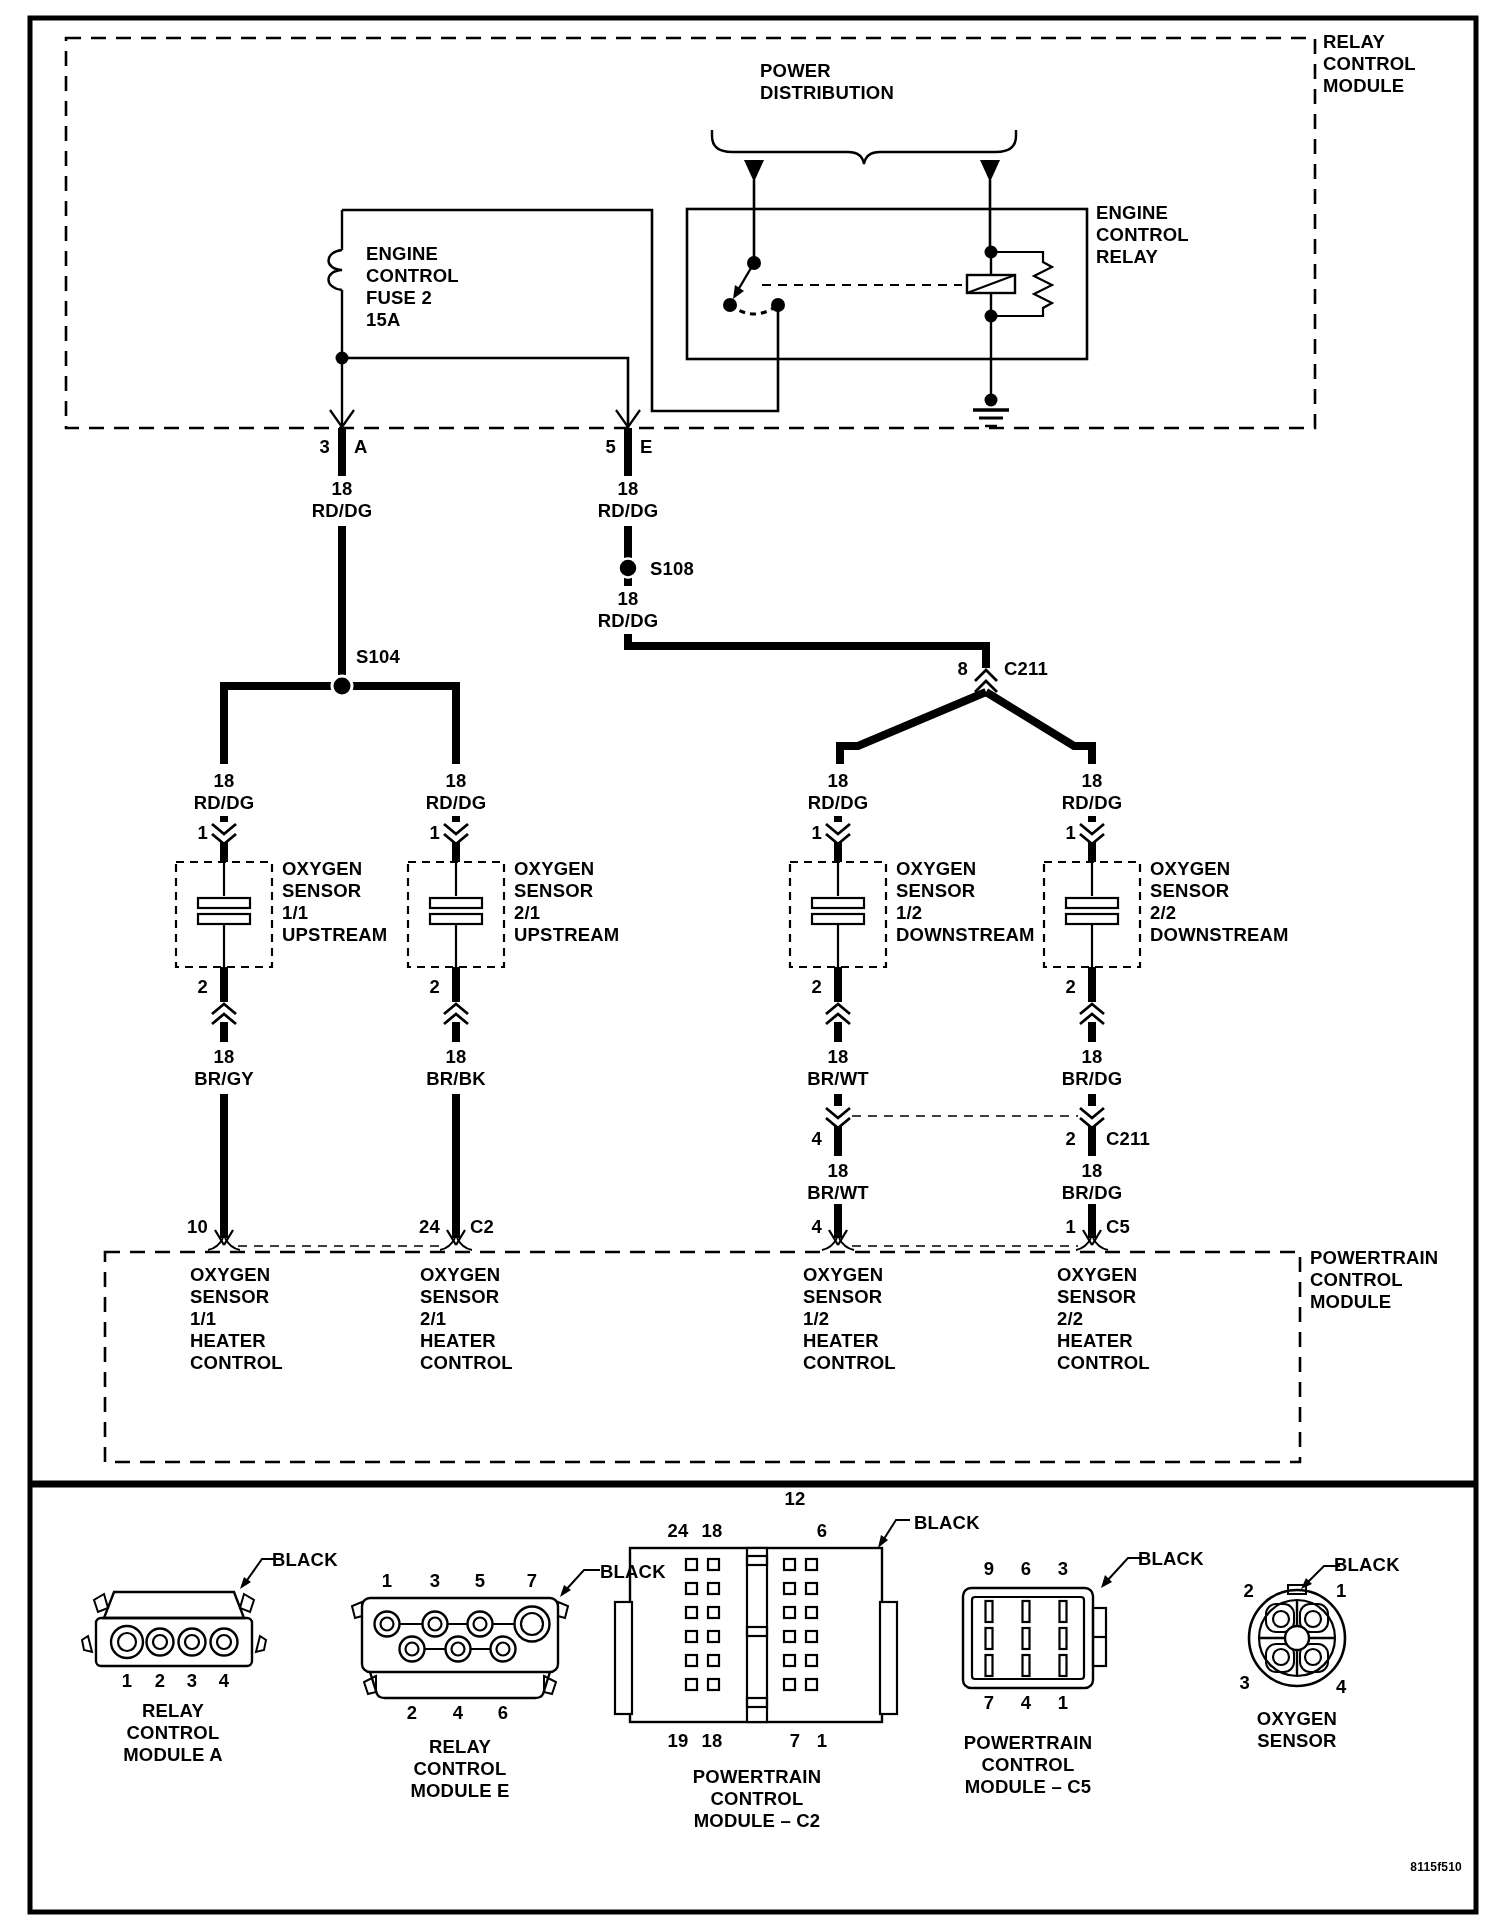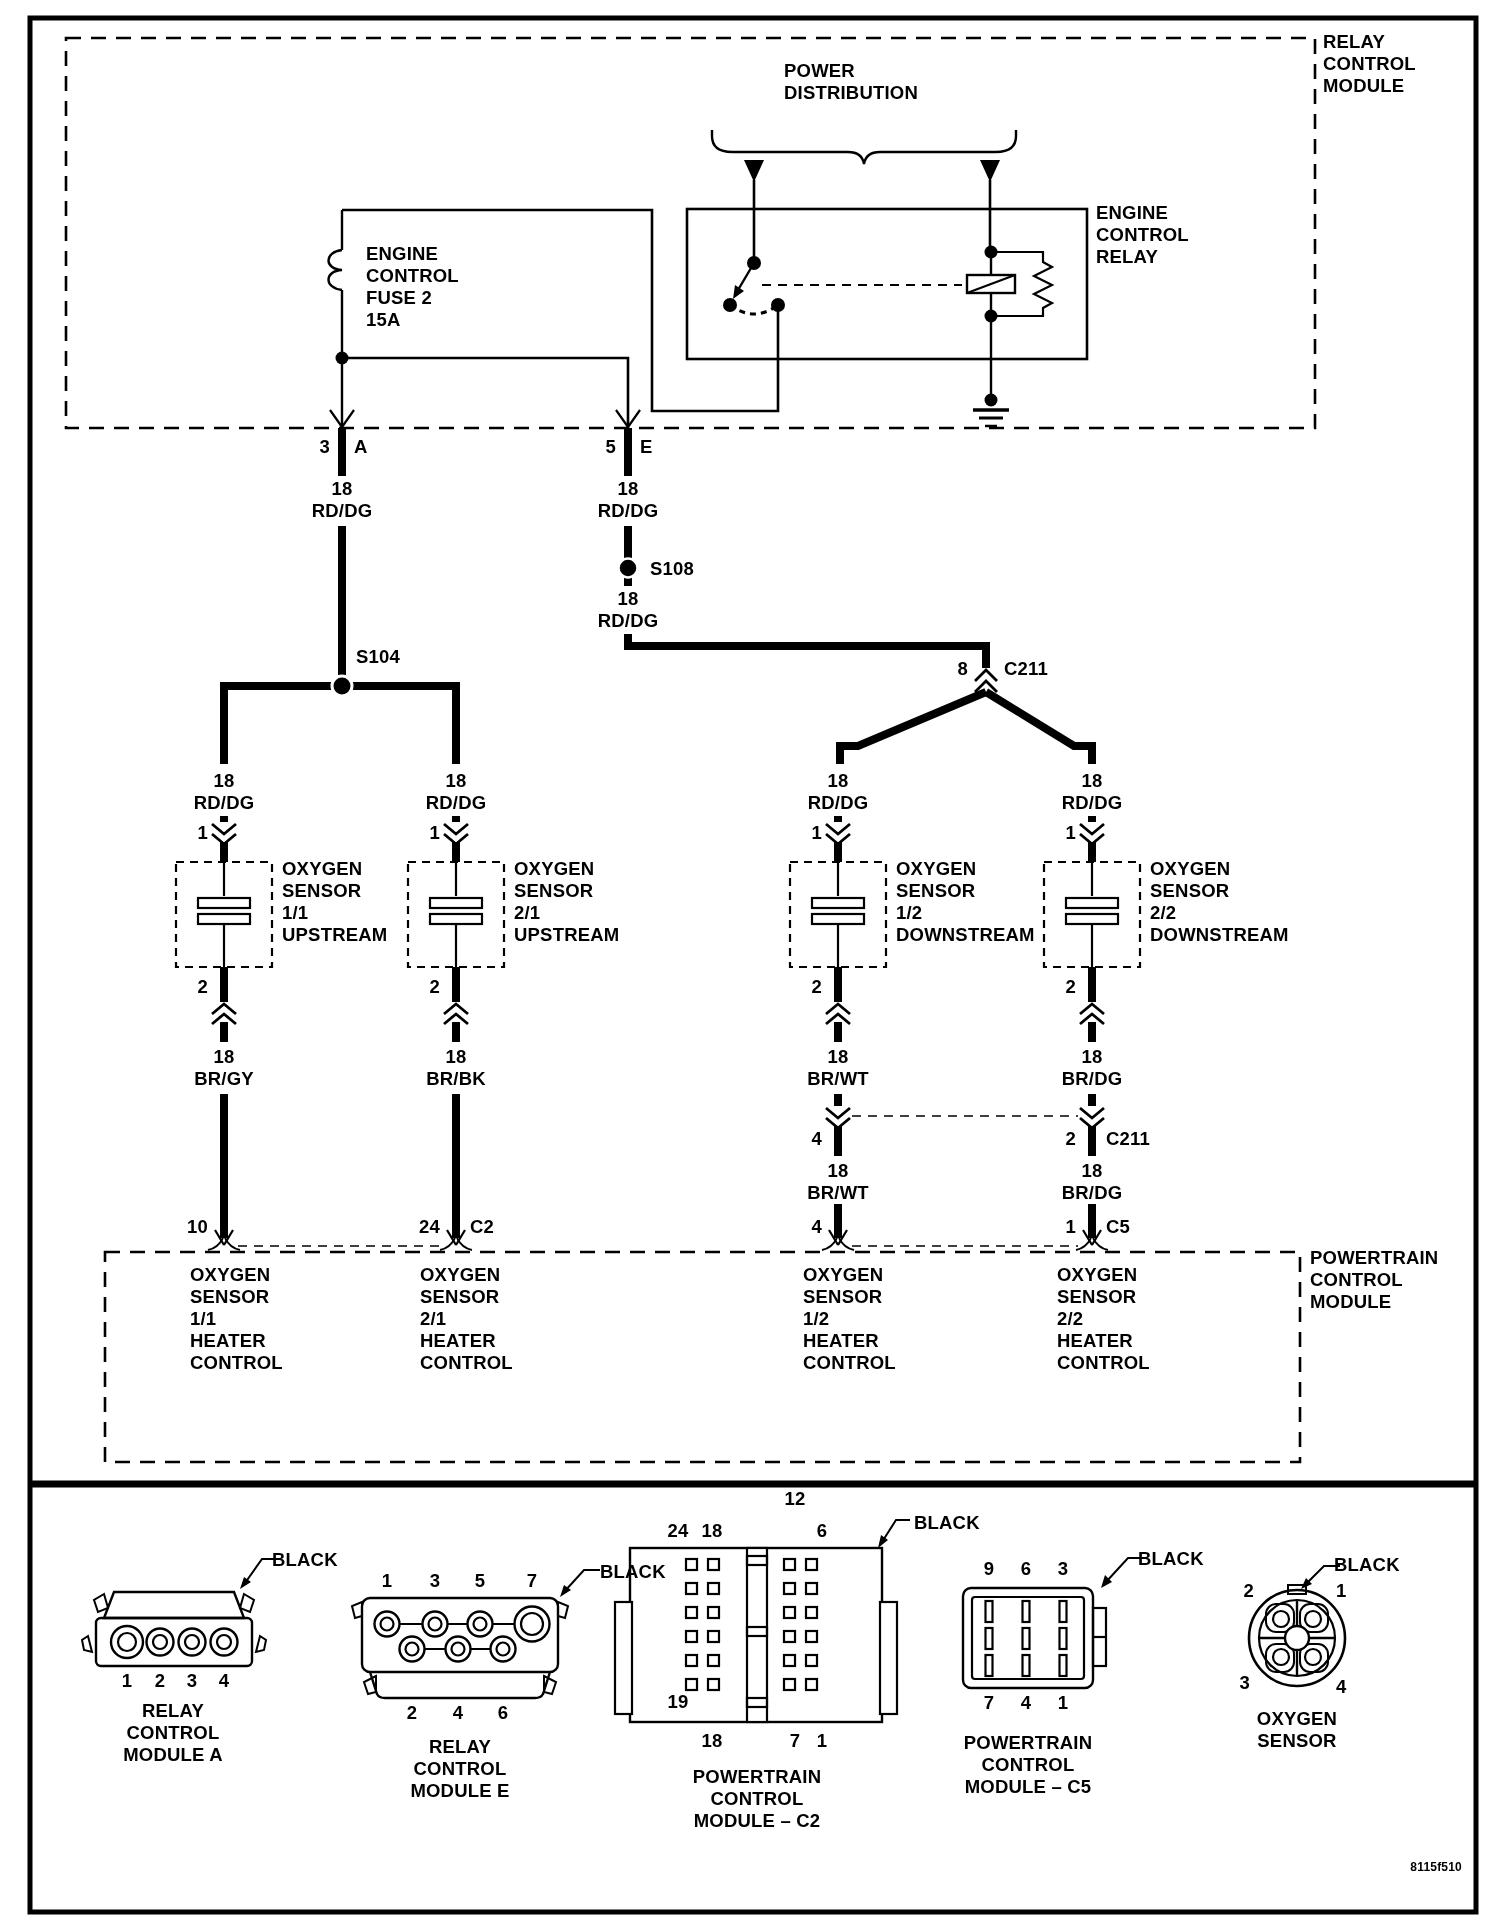--- a/index.html
+++ b/index.html
@@ -299,21 +299,21 @@
     <circle cx="1313" cy="1657" r="8" fill="#fff"></circle>
     <circle cx="1297" cy="1638" r="12" fill="#fff" stroke-width="2.4"></circle>
     <polyline points="1340,1566 1324,1566 1306,1584" stroke-width="2"></polyline>
     <polygon points="1301,1589 1312,1584 1306,1578" fill="#000" stroke="none"></polygon>
   </g>
 </svg>
 
 <span class="lbl" style="left:1323px;top:31px">RELAY
 CONTROL
 MODULE</span>
-<span class="lbl" style="left:784px;top:60px">POWER
+<span class="lbl" style="left:760px;top:60px">POWER
 DISTRIBUTION</span>
 <span class="lbl" style="left:1096px;top:202px">ENGINE
 CONTROL
 RELAY</span>
 <span class="lbl" style="left:366px;top:243px">ENGINE
 CONTROL
 FUSE 2
 15A</span>
 
 <span class="lbl r" style="left:330px;top:436px">3</span>
@@ -436,21 +436,21 @@
 <span class="lbl c" style="left:503px;top:1702px">6</span>
 <span class="lbl c" style="left:460px;top:1736px">RELAY
 CONTROL
 MODULE E</span>
 
 <span class="lbl" style="left:914px;top:1512px">BLACK</span>
 <span class="lbl c" style="left:678px;top:1520px">24</span>
 <span class="lbl c" style="left:712px;top:1520px">18</span>
 <span class="lbl c" style="left:795px;top:1488px">12</span>
 <span class="lbl c" style="left:822px;top:1520px">6</span>
-<span class="lbl c" style="left:678px;top:1691px">19</span>
+<span class="lbl c" style="left:678px;top:1730px">19</span>
 <span class="lbl c" style="left:712px;top:1730px">18</span>
 <span class="lbl c" style="left:795px;top:1730px">7</span>
 <span class="lbl c" style="left:822px;top:1730px">1</span>
 <span class="lbl c" style="left:757px;top:1766px">POWERTRAIN
 CONTROL
 MODULE – C2</span>
 
 <span class="lbl" style="left:1138px;top:1548px">BLACK</span>
 <span class="lbl c" style="left:989px;top:1558px">9</span>
 <span class="lbl c" style="left:1026px;top:1558px">6</span>

